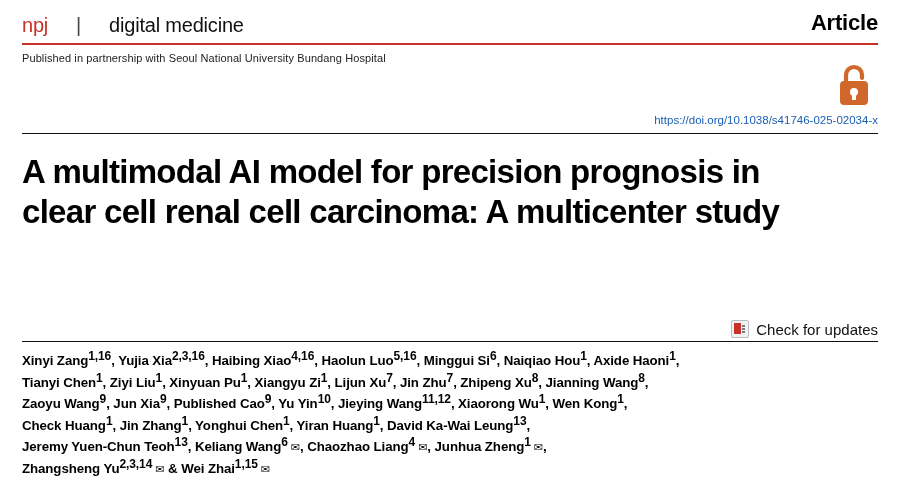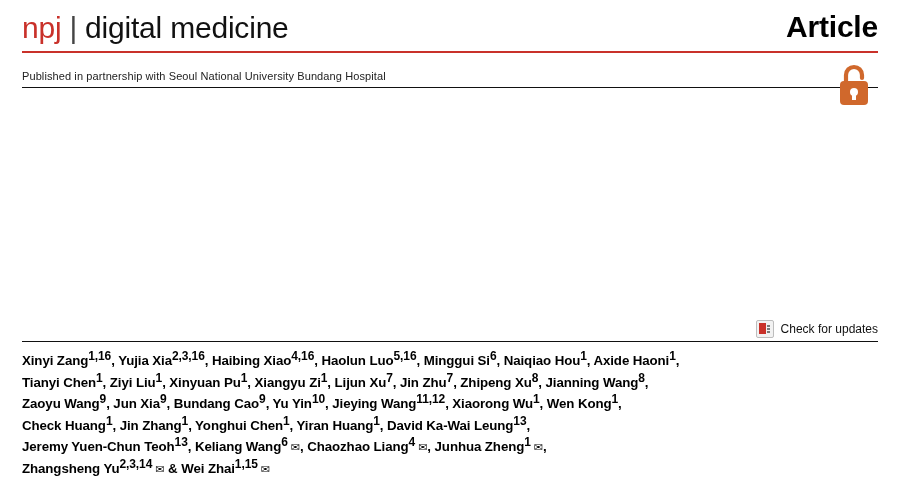--- a/index.html
+++ b/index.html
@@ -26,51 +26,52 @@
   
   .masthead {
     display: flex;
     align-items: flex-end;
     justify-content: space-between;
     padding-top: 10px;
   }
   .brand {
     display: flex;
     align-items: baseline;
-    font-size: 30px;
+    font-size: 20px;
     letter-spacing: -0.2px;
+    gap: 20px;
   }
   .brand .npj {
     color: #c9312a;
     font-weight: 400;
   }
   .brand .bar {
     color: #444;
     font-weight: 300;
     margin: 0 8px;
   }
   .brand .title {
     color: #111;
     font-weight: 400;
   }
   .article-type {
-    font-size: 30px;
+    font-size: 22px;
     font-weight: bold;
     color: #000;
     letter-spacing: -0.2px;
     padding-bottom: 1px;
   }
   .red-rule {
     border-top: 2px solid #c9312a;
     margin-top: 6px;
   }
   .partnership {
     font-size: 11px;
     color: #222;
-    margin-top: 17px;
+    margin-top: 7px;
     letter-spacing: 0.1px;
   }
 
   
   .oa-wrap {
     position: absolute;
     right: 22px;
     top: 60px;
     width: 48px;
     height: 52px;
@@ -104,21 +105,21 @@
   }
 
   
   .updates {
     position: absolute;
     right: 22px;
     top: 320px;
     display: flex;
     align-items: center;
     gap: 7px;
-    font-size: 12px;
+    font-size: 15px;
     color: #111;
   }
   .updates-badge {
     width: 16px;
     height: 16px;
     background: #f2f2f2;
     border: 1px solid #bdbdbd;
     border-radius: 2px;
     position: relative;
     display: inline-block;
@@ -188,31 +189,35 @@
 
   <div class="oa-wrap">
     <svg width="48" height="52" viewBox="0 0 48 52" aria-hidden="true">
       <path d="M16 22 V15 a8 8 0 0 1 16 0 v3" fill="none" stroke="#d0682c" stroke-width="4.2" stroke-linecap="round"></path>
       <rect x="10" y="21" width="28" height="24" rx="4" fill="#d0682c"></rect>
       <circle cx="24" cy="32" r="4" fill="#ffffff"></circle>
       <rect x="22" y="32" width="4" height="8" fill="#ffffff"></rect>
     </svg>
   </div>
 
+  <div class="doi-row">
+    <a class="doi-link" href="#">https://doi.org/10.1038/s41746-025-02034-x</a>
+  </div>
   <div class="black-rule"></div>
 
+  <h1 class="paper-title">A multimodal AI model for precision prognosis in clear cell renal cell carcinoma: A multicenter study</h1>
 
   <div class="updates">
     <span class="updates-badge"></span>
     <span>Check for updates</span>
   </div>
 
   <div class="authors-rule"></div>
   <div class="authors" id="authors">
       <div><span>Xinyi Zang</span><sup>1,16</sup><span>, </span><span>Yujia Xia</span><sup>2,3,16</sup><span>, </span><span>Haibing Xiao</span><sup>4,16</sup><span>, </span><span>Haolun Luo</span><sup>5,16</sup><span>, </span><span>Minggui Si</span><sup>6</sup><span>, </span><span>Naiqiao Hou</span><sup>1</sup><span>, </span><span>Axide Haoni</span><sup>1</sup><span>,</span></div>
       <div><span>Tianyi Chen</span><sup>1</sup><span>, </span><span>Ziyi Liu</span><sup>1</sup><span>, </span><span>Xinyuan Pu</span><sup>1</sup><span>, </span><span>Xiangyu Zi</span><sup>1</sup><span>, </span><span>Lijun Xu</span><sup>7</sup><span>, </span><span>Jin Zhu</span><sup>7</sup><span>, </span><span>Zhipeng Xu</span><sup>8</sup><span>, </span><span>Jianning Wang</span><sup>8</sup><span>,</span></div>
-      <div><span>Zaoyu Wang</span><sup>9</sup><span>, </span><span>Jun Xia</span><sup>9</sup><span>, </span><span>Bundang Cao</span><sup>9</sup><span>, </span><span>Yu Yin</span><sup>10</sup><span>, </span><span>Jieying Wang</span><sup>11,12</sup><span>, </span><span>Xiaorong Wu</span><sup>1</sup><span>, </span><span>Wen Kong</span><sup>1</sup><span>,</span></div>
+      <div><span>Zaoyu Wang</span><sup>9</sup><span>, </span><span>Jun Xia</span><sup>9</sup><span>, </span><span>Published Cao</span><sup>9</sup><span>, </span><span>Yu Yin</span><sup>10</sup><span>, </span><span>Jieying Wang</span><sup>11,12</sup><span>, </span><span>Xiaorong Wu</span><sup>1</sup><span>, </span><span>Wen Kong</span><sup>1</sup><span>,</span></div>
       <div><span>Check Huang</span><sup>1</sup><span>, </span><span>Jin Zhang</span><sup>1</sup><span>, </span><span>Yonghui Chen</span><sup>1</sup><span>, </span><span>Yiran Huang</span><sup>1</sup><span>, </span><span>David Ka-Wai Leung</span><sup>13</sup><span>,</span></div>
       <div><span>Jeremy Yuen-Chun Teoh</span><sup>13</sup><span>, </span><span>Keliang Wang</span><sup>6</sup><span class="env"> ✉</span><span>, </span><span>Chaozhao Liang</span><sup>4</sup><span class="env"> ✉</span><span>, </span><span>Junhua Zheng</span><sup>1</sup><span class="env"> ✉</span><span>,</span></div>
       <div><span>Zhangsheng Yu</span><sup>2,3,14</sup><span class="env"> ✉</span><span> &amp; </span><span>Wei Zhai</span><sup>1,15</sup><span class="env"> ✉</span></div>
     </div>
 
 </div>
 
 </body></html>

